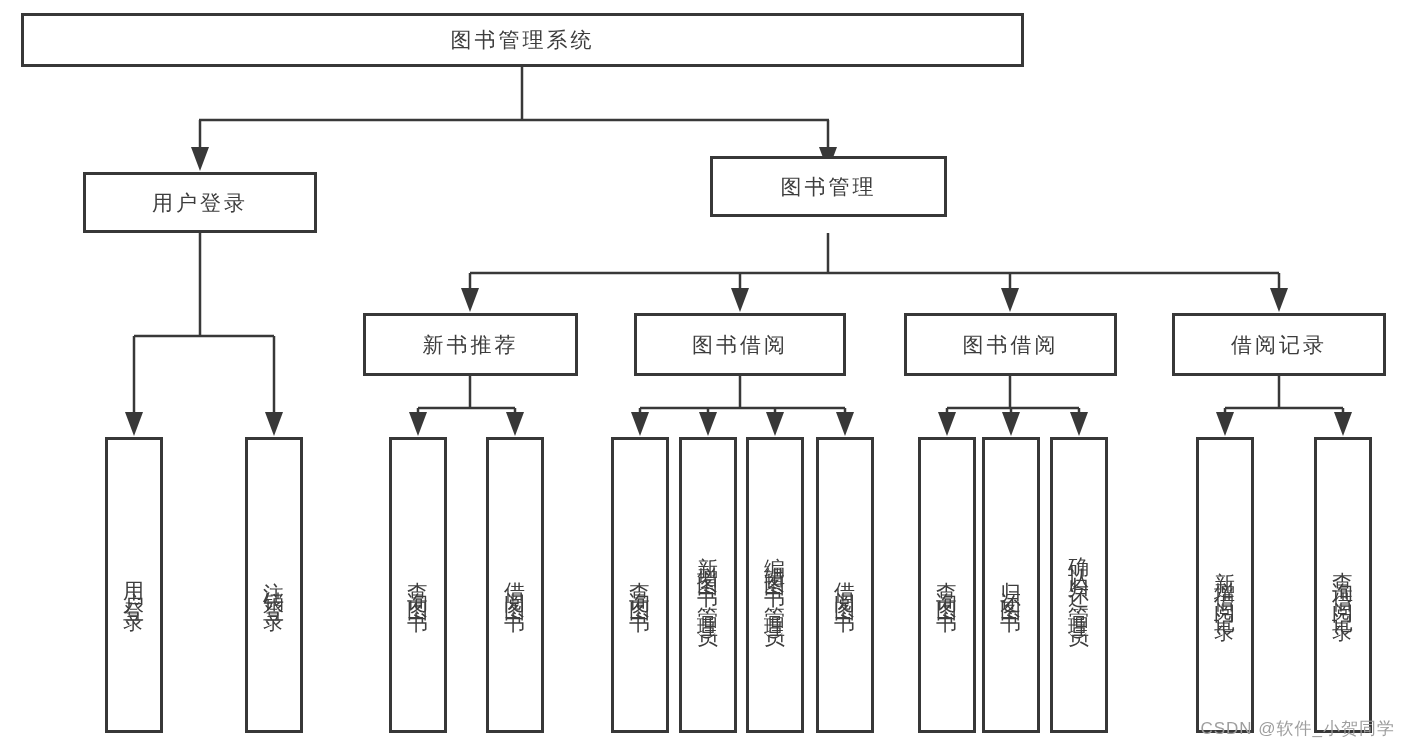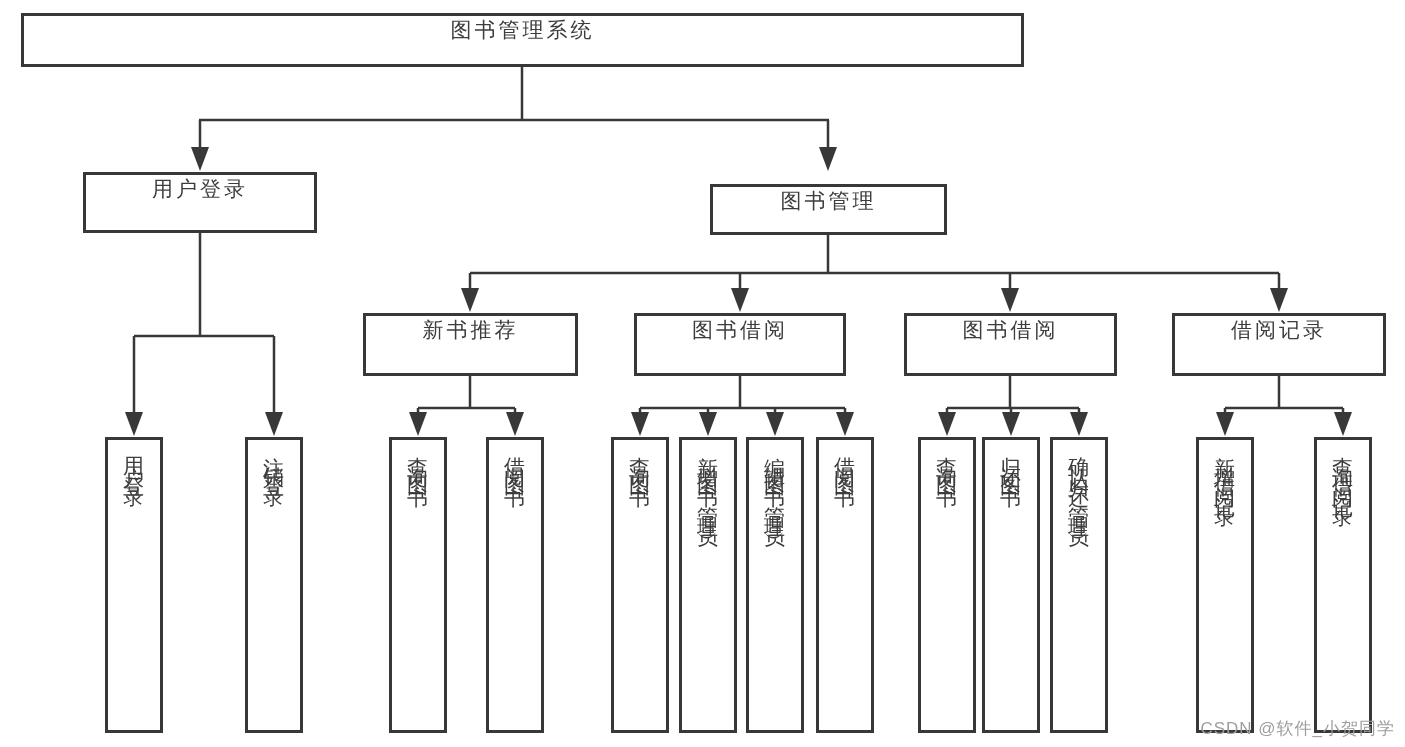--- a/index.html
+++ b/index.html
@@ -11,21 +11,21 @@
     color:#3d3d3d;
     overflow:hidden;
   }
   svg.wires { position:absolute; left:0; top:0; z-index:1; }
   .node {
     position:absolute;
     box-sizing:border-box;
     border:3px solid #383838;
     background:#ffffff;
     display:flex;
-    align-items:flex-start;
+    align-items:center;
     justify-content:center;
     z-index:2;
   }
   .hlabel {
     font-size:21px;
     letter-spacing:3px;
     white-space:nowrap;
     color:#3d3d3d;
   }
   .leaf .vlabel {
@@ -95,21 +95,21 @@
     <line x1="1343" y1="408" x2="1343" y2="413" stroke="#383838" stroke-width="2.5" marker-end="url(#arw)"></line>
   </svg>
 
   <div class="node" style="left:21px;top:13px;width:1003px;height:54px">
     <span class="hlabel">图书管理系统</span>
   </div>
 
   <div class="node" style="left:83px;top:172px;width:234px;height:61px">
     <span class="hlabel">用户登录</span>
   </div>
-  <div class="node" style="left:710px;top:184px;width:237px;height:51px">
+  <div class="node" style="left:710px;top:156px;width:237px;height:61px">
     <span class="hlabel">图书管理</span>
   </div>
 
   <div class="node" style="left:363px;top:313px;width:215px;height:63px">
     <span class="hlabel">新书推荐</span>
   </div>
   <div class="node" style="left:634px;top:313px;width:212px;height:63px">
     <span class="hlabel">图书借阅</span>
   </div>
   <div class="node" style="left:904px;top:313px;width:213px;height:63px">

